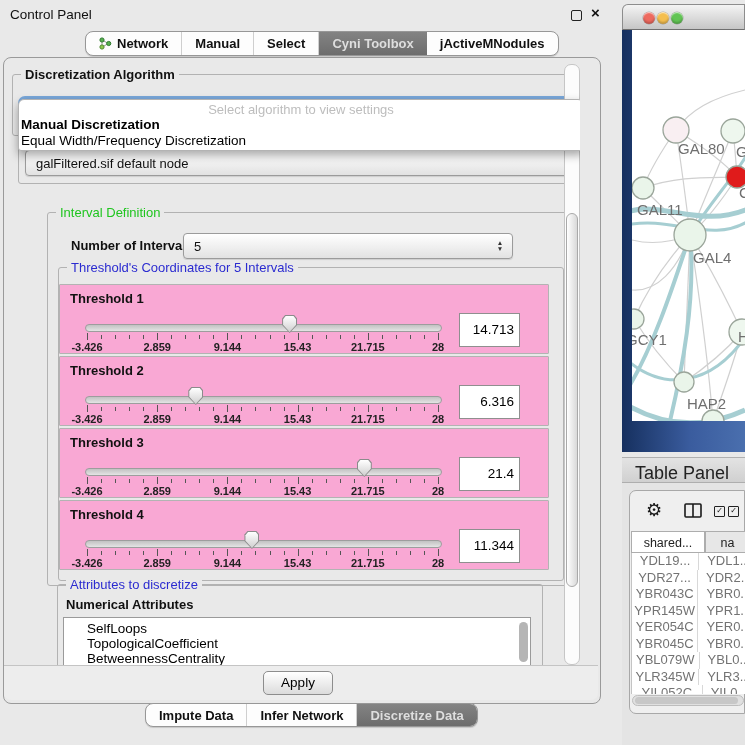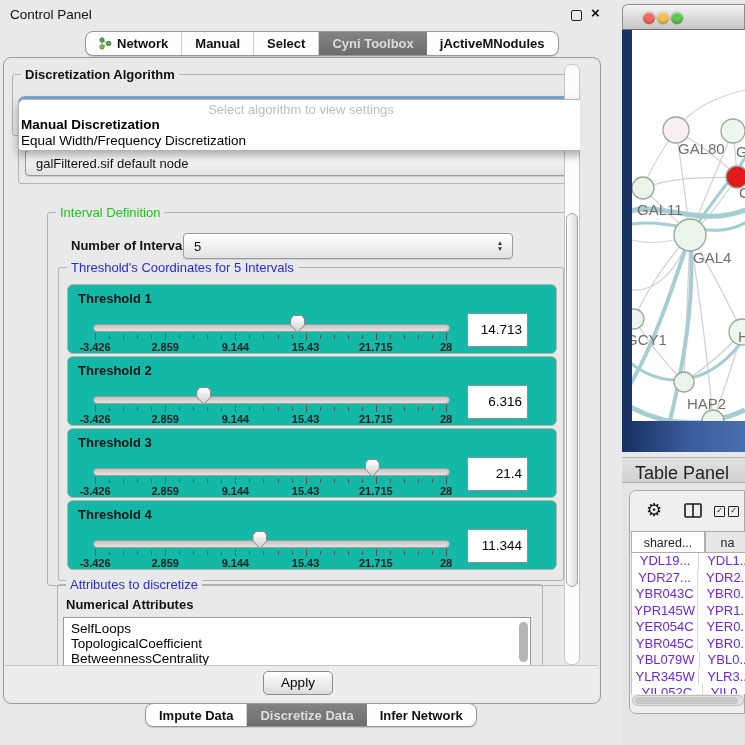--- a/index.html
+++ b/index.html
@@ -27,21 +27,21 @@
   .combo{position:absolute;display:flex;align-items:center;background:linear-gradient(#ffffff,#e2e2e2);border:1px solid #9b9b9b;border-radius:4px;font-size:13px;color:#111;box-shadow:0 1px 1px rgba(0,0,0,.12);}
   .combo .cval{padding-left:10px;white-space:nowrap;overflow:hidden;}
   .stepper{margin-left:auto;width:18px;text-align:center;color:#333;line-height:6px;font-size:6.5px;padding-right:3px;}
   .focusring{box-shadow:0 0 0 3px #79a7d9;}
   
   .popup{position:absolute;left:5px;top:24px;width:564px;height:50px;background:#fff;border:1px solid #b3b3b3;border-radius:6px 6px 3px 3px;box-shadow:0 4px 10px rgba(0,0,0,.35);z-index:9;overflow:hidden;}
   .popup .prompt{margin-top:2px;text-align:center;font-size:13px;color:#bdbdbd;}
   .algo-opt{padding:0 2px;font-size:13.5px;color:#000;line-height:15.5px;}
   .algo-opt.bold{font-weight:bold;}
   
-  .thr-row{position:absolute;left:8px;width:488px;height:68px;border:1px solid #b3b3b3;border-radius:6px;background:#14b8a6;}
+  .thr-row{position:absolute;left:0;width:488px;height:68px;border:1px solid #b3b3b3;border-radius:1px;background:#f9a8d4;}
   .thr-label{position:absolute;left:10px;top:6px;font-size:13px;font-weight:bold;color:#111;}
   .track{position:absolute;left:25px;top:39px;width:355px;height:6px;background:linear-gradient(#c2c2c2,#e4e4e4);border:1px solid #9d9d9d;border-radius:4px;}
   .tick{position:absolute;width:1px;background:#555;}
   .ticklabel{position:absolute;top:56px;transform:translateX(-50%);font-size:11px;font-weight:bold;color:#222;white-space:nowrap;}
   .thumb{position:absolute;top:30px;width:15px;height:18px;}
   .thumb .t-out{position:absolute;inset:0;background:#8b8b8b;clip-path:polygon(20% 0,80% 0,100% 20%,100% 55%,50% 100%,0 55%,0 20%);}
   .thumb .t-in{position:absolute;inset:1px;background:linear-gradient(#ffffff,#cfcfcf);clip-path:polygon(20% 0,80% 0,100% 20%,100% 55%,50% 100%,0 55%,0 20%);}
   .valbox{position:absolute;left:399px;top:28px;width:54px;height:32px;background:#fff;border:1px solid #8f8f8f;font-size:13.5px;color:#000;text-align:right;line-height:32px;padding-right:5px;box-sizing:content-box;}
   
   .attr-list{position:absolute;left:5px;top:32px;width:466px;height:118px;background:#fff;border:1px solid #9a9a9a;}
@@ -56,21 +56,21 @@
   .net-frame{left:622px;top:30px;width:123px;height:422px;background:linear-gradient(90deg,#16305f 0%,#3a5c9e 55%,#4a6fae 100%);}
   .net-canvas{left:632px;top:30px;width:113px;height:391px;background:#fff;overflow:hidden;}
   
   .tp-bar{left:622px;top:457px;width:123px;height:26px;background:linear-gradient(#e3e3e3,#d0d0d0);border-top:1px solid #b0b0b0;border-bottom:1px solid #aeaeae;box-sizing:border-box;}
   .tp-bar span{position:absolute;left:13px;top:5px;font-size:18px;color:#222;}
   .tp-area{left:622px;top:483px;width:123px;height:262px;background:#e4e4e4;}
   .tp-inner{left:629px;top:490px;width:116px;height:224px;background:#efefef;border:1px solid #a8a8a8;border-radius:7px 0 0 7px;box-sizing:border-box;}
   .gear{left:646px;top:500px;font-size:18px;color:#1a1a1a;line-height:20px;}
   .chk{position:absolute;width:9px;height:9px;border:1.2px solid #222;border-radius:1px;font-size:8px;line-height:8px;text-align:center;color:#111;}
   .thead-cell{position:absolute;top:0;height:22px;font-size:12.5px;color:#222;text-align:center;line-height:22px;border:1px solid #adadad;box-sizing:border-box;overflow:hidden;white-space:nowrap;}
-  .trow{display:flex;height:16.5px;background:#fff;font-size:13px;color:#6d28d9;}
+  .trow{display:flex;height:16.5px;background:#fff;font-size:13px;color:#737373;}
   .trow .c1{width:74px;text-align:center;border-right:1px solid #d8d8d8;overflow:hidden;white-space:nowrap;}
   .trow .c2{padding-left:8px;overflow:hidden;white-space:nowrap;}
   .hscroll{left:632px;top:695px;width:112px;height:11px;background:#e0e0e0;border:1px solid #bdbdbd;border-radius:6px;box-sizing:border-box;}
   .hthumb{position:absolute;left:2px;top:1px;width:103px;height:7px;background:#c7c7c7;border-radius:4px;}
   svg text{font-family:"Liberation Sans",sans-serif;}
 </style>
 </head>
 <body>
 
 <div id="stage">
@@ -318,46 +318,46 @@
               <div class="valbox">11.344</div>
             </div>
           </div>
       </div>
     </div>
 
     <div class="grp" style="left:49px;top:522px;width:484px;height:140px;">
       <span class="grp-label blue">Attributes to discretize</span>
       <span class="abs" style="left:8px;top:12px;font-size:13px;font-weight:bold;color:#111;">Numerical Attributes</span>
       <div class="attr-list">
-        <div id="attr-items" style="padding-top:3px;">
+        <div id="attr-items" style="padding-top:3px;padding-left:16px;">
             <div class="attr-item">SelfLoops</div>
             <div class="attr-item">TopologicalCoefficient</div>
             <div class="attr-item">BetweennessCentrality</div>
           </div>
         <div class="list-vthumb"></div>
       </div>
     </div>
 
     <div class="abs vtrack" style="left:556px;top:2px;width:14px;height:599px;">
       <div class="vthumb" style="top:148px;height:372px;"></div>
     </div>
   </div>
 
   <div class="abs applyband"></div>
   <div class="btn" style="left:263px;top:671px;width:68px;height:22px;line-height:22px;">Apply</div>
 
   <div class="abs tabbar" id="bottom-tabs" style="left:145px;top:703px;height:22px;">
       <div class="tab">
         <span>Impute Data</span>
       </div>
+      <div class="tab">
+        <span>Infer Network</span>
+      </div>
       <div class="tab sel">
         <span>Discretize Data</span>
-      </div>
-      <div class="tab">
-        <span>Infer Network</span>
       </div>
     </div>
 
   <div class="abs net-title" id="net-titlebar">
       <div class="light" style="left: 20px; background: rgb(238, 106, 95);"></div>
       <div class="light" style="left: 34px; background: rgb(245, 191, 79);"></div>
       <div class="light" style="left: 48px; background: rgb(98, 197, 84);"></div>
     </div>
   <div class="abs net-frame"></div>
   <div class="abs net-canvas">

